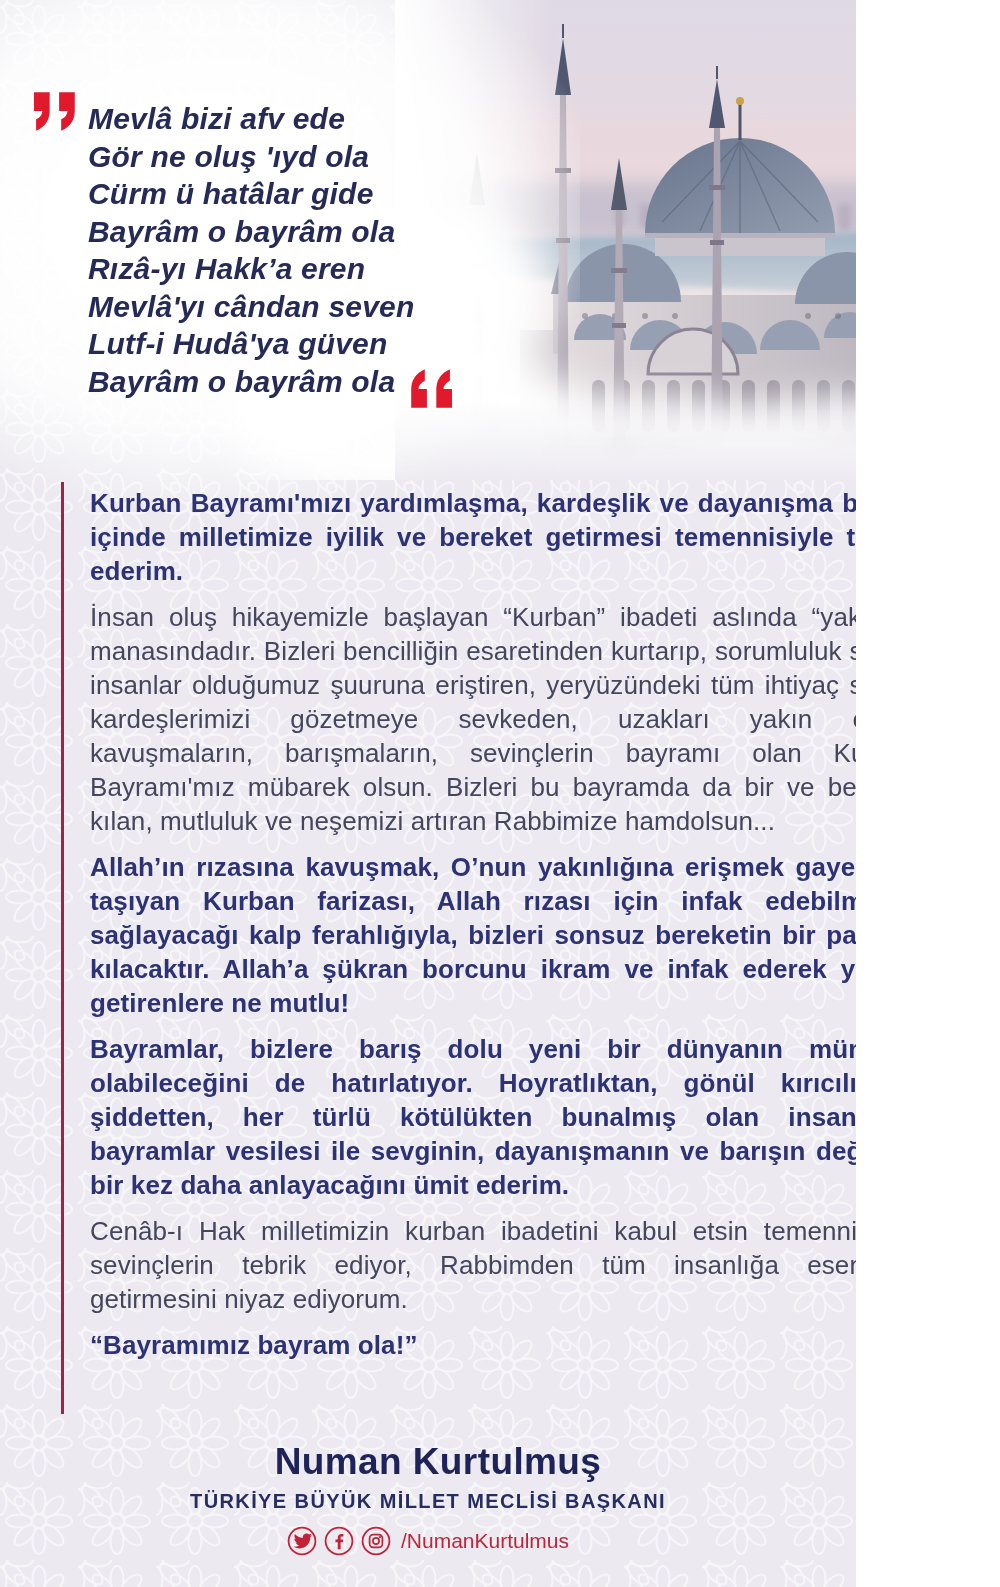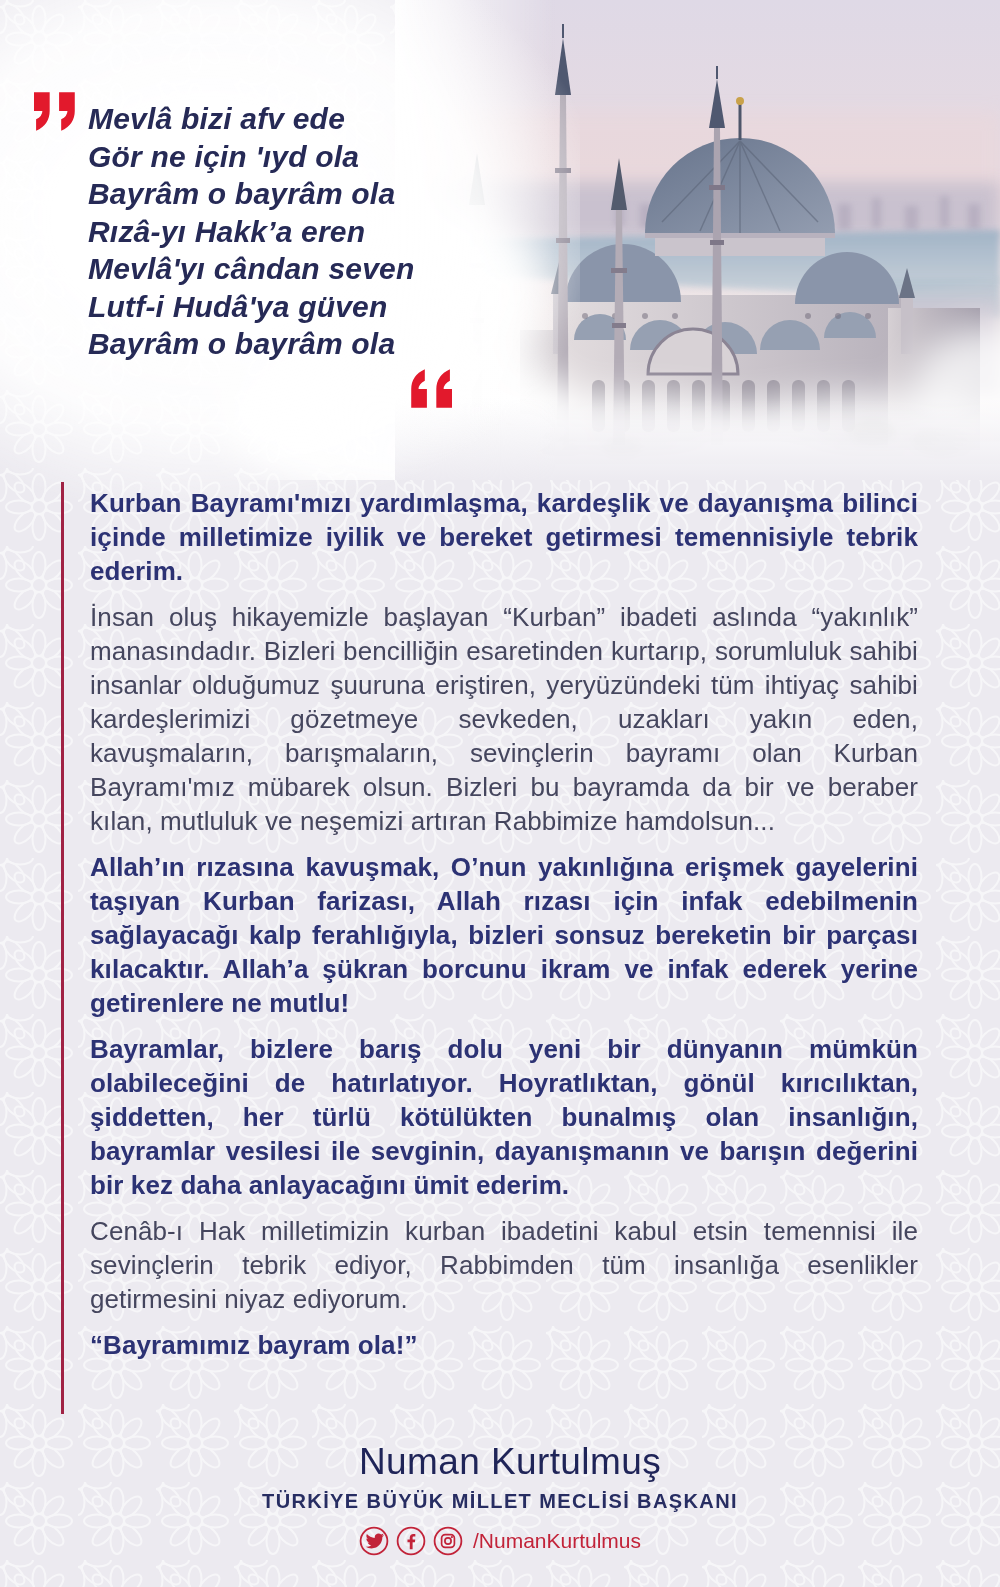--- a/index.html
+++ b/index.html
@@ -1,17 +1,17 @@
 <!DOCTYPE html>
 <html><head>
 <meta charset="utf-8">
 <style>
   html,body{margin:0;padding:0;}
   .page{
-    position:relative;width:1000px;height:1587px;overflow:hidden;
+    position:relative;width:856px;height:1587px;overflow:hidden;
     background:#eab308;
     font-family:"Liberation Sans","DejaVu Sans",sans-serif;
   }
   .bg-pattern{position:absolute;left:0;top:0;z-index:0;}
   .hero{position:absolute;left:0;top:0;z-index:1;}
   .poem-fog{
     position:absolute;left:-60px;top:-40px;width:640px;height:540px;z-index:2;
     background:radial-gradient(ellipse at 42% 48%, rgba(255,255,255,.97) 30%, rgba(255,255,255,.85) 52%, rgba(255,255,255,0) 76%);
   }
   .quote-open{position:absolute;left:34px;top:92px;z-index:3;}
@@ -22,21 +22,21 @@
     color:#262a56;letter-spacing:.2px;
   }
   .red-rule{position:absolute;left:61px;top:482px;width:3px;height:932px;background:#a02244;z-index:3;}
   .message{
     position:absolute;left:90px;top:474px;width:828px;z-index:3;
     text-align:justify;color:#45465e;
   }
   .message p{margin:12px 0 7px 0;font-size:26px;line-height:34px;letter-spacing:.1px;}
   .message p.bold{font-weight:bold;color:#2c3274;}
   .footer{position:absolute;left:0;right:0;top:1441px;text-align:center;z-index:3;}
-  .name{font-size:37px;font-weight:normal;color:#1f2458;letter-spacing:.4px;padding-left:20px;}
+  .name{font-size:37px;font-weight:bold;color:#1f2458;letter-spacing:.4px;padding-left:20px;}
   .title{margin-top:7px;font-size:20px;font-weight:bold;color:#272d62;letter-spacing:1.4px;}
   .social{margin-top:13px;display:flex;justify-content:center;align-items:center;gap:7px;}
   .sicon{display:inline-flex;width:30px;height:30px;}
   .handle{font-size:21px;color:#c22339;margin-left:3px;line-height:30px;}
 </style>
 </head>
 <body>
 
 <div class="page">
 
@@ -266,21 +266,22 @@
     <svg width="46" height="40" viewBox="0 0 44 38">
       <g fill="#e2192c">
         <path d="M0 0 H15 V18 Q15 31 2 37 V26 Q8 23 8 18 H0 Z"></path>
         <path d="M24 0 H39 V18 Q39 31 26 37 V26 Q32 23 32 18 H24 Z"></path>
       </g>
     </svg>
   </div>
 
   <div class="poem">
     <div>Mevlâ bizi afv ede</div>
-    <div>Gör ne için 'ıyd ola</div>
+    <div>Gör ne oluş 'ıyd ola</div>
+    <div>Cürm ü hatâlar gide</div>
     <div>Bayrâm o bayrâm ola</div>
     <div>Rızâ-yı Hakk’a eren</div>
     <div>Mevlâ'yı cândan seven</div>
     <div>Lutf-i Hudâ'ya güven</div>
     <div>Bayrâm o bayrâm ola</div>
   </div>
 
   <div class="quote-close">
     <svg width="46" height="40" viewBox="0 0 44 38">
       <g fill="#e2192c" transform="rotate(180 22 19)">

